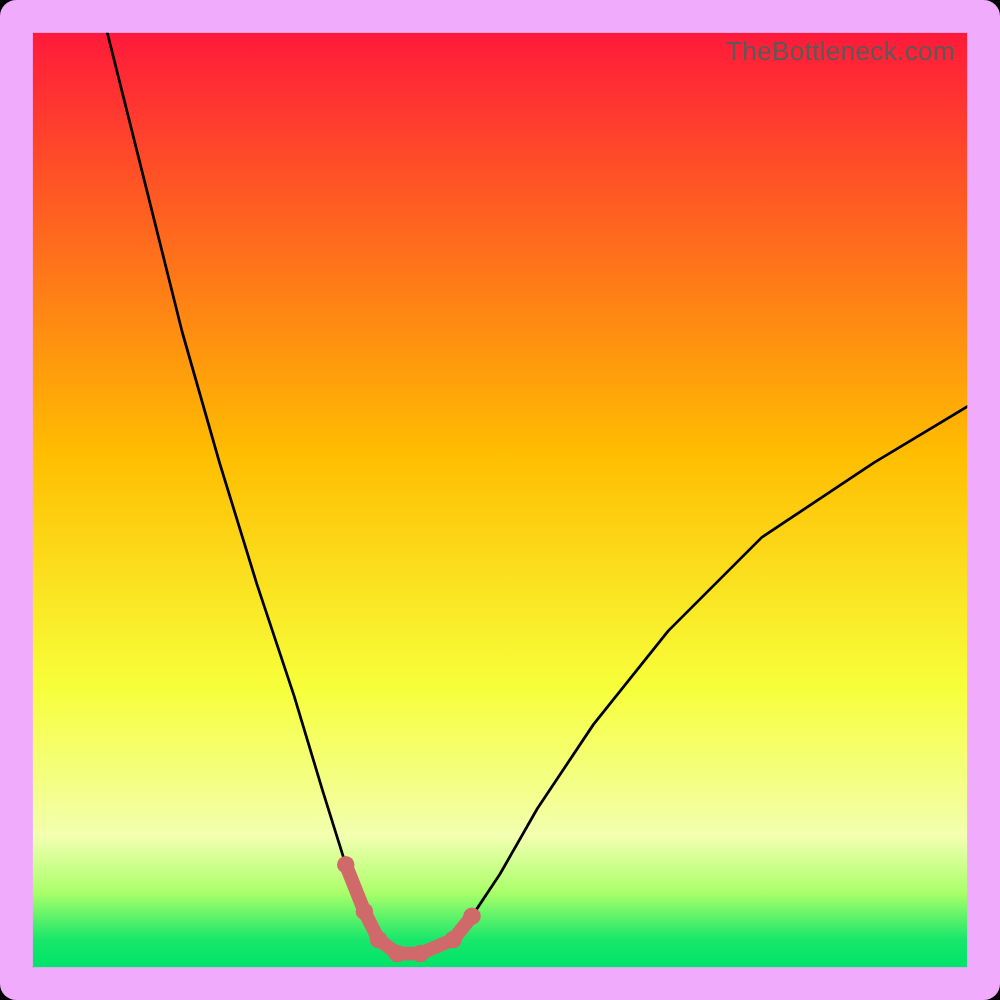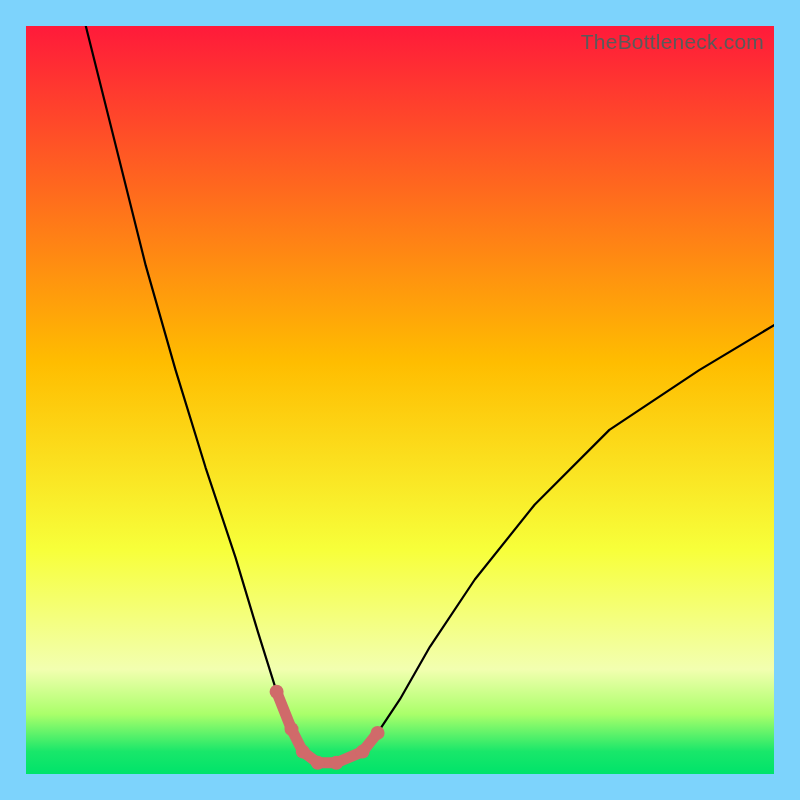--- a/index.html
+++ b/index.html
@@ -8,21 +8,22 @@
     width: 800px;
     height: 800px;
     background: #000;
     overflow: hidden;
     font-family: Arial, Helvetica, sans-serif;
   }
   .frame {
     position: relative;
     width: 800px;
     height: 800px;
-    background: #7dd3fc;
+    background: #f0abfc;
+    border-radius: 13px;
   }
   .plot {
     position: absolute;
     left: 26px;
     top: 26px;
     width: 748px;
     height: 748px;
     overflow: hidden;
   }
   .watermark {

